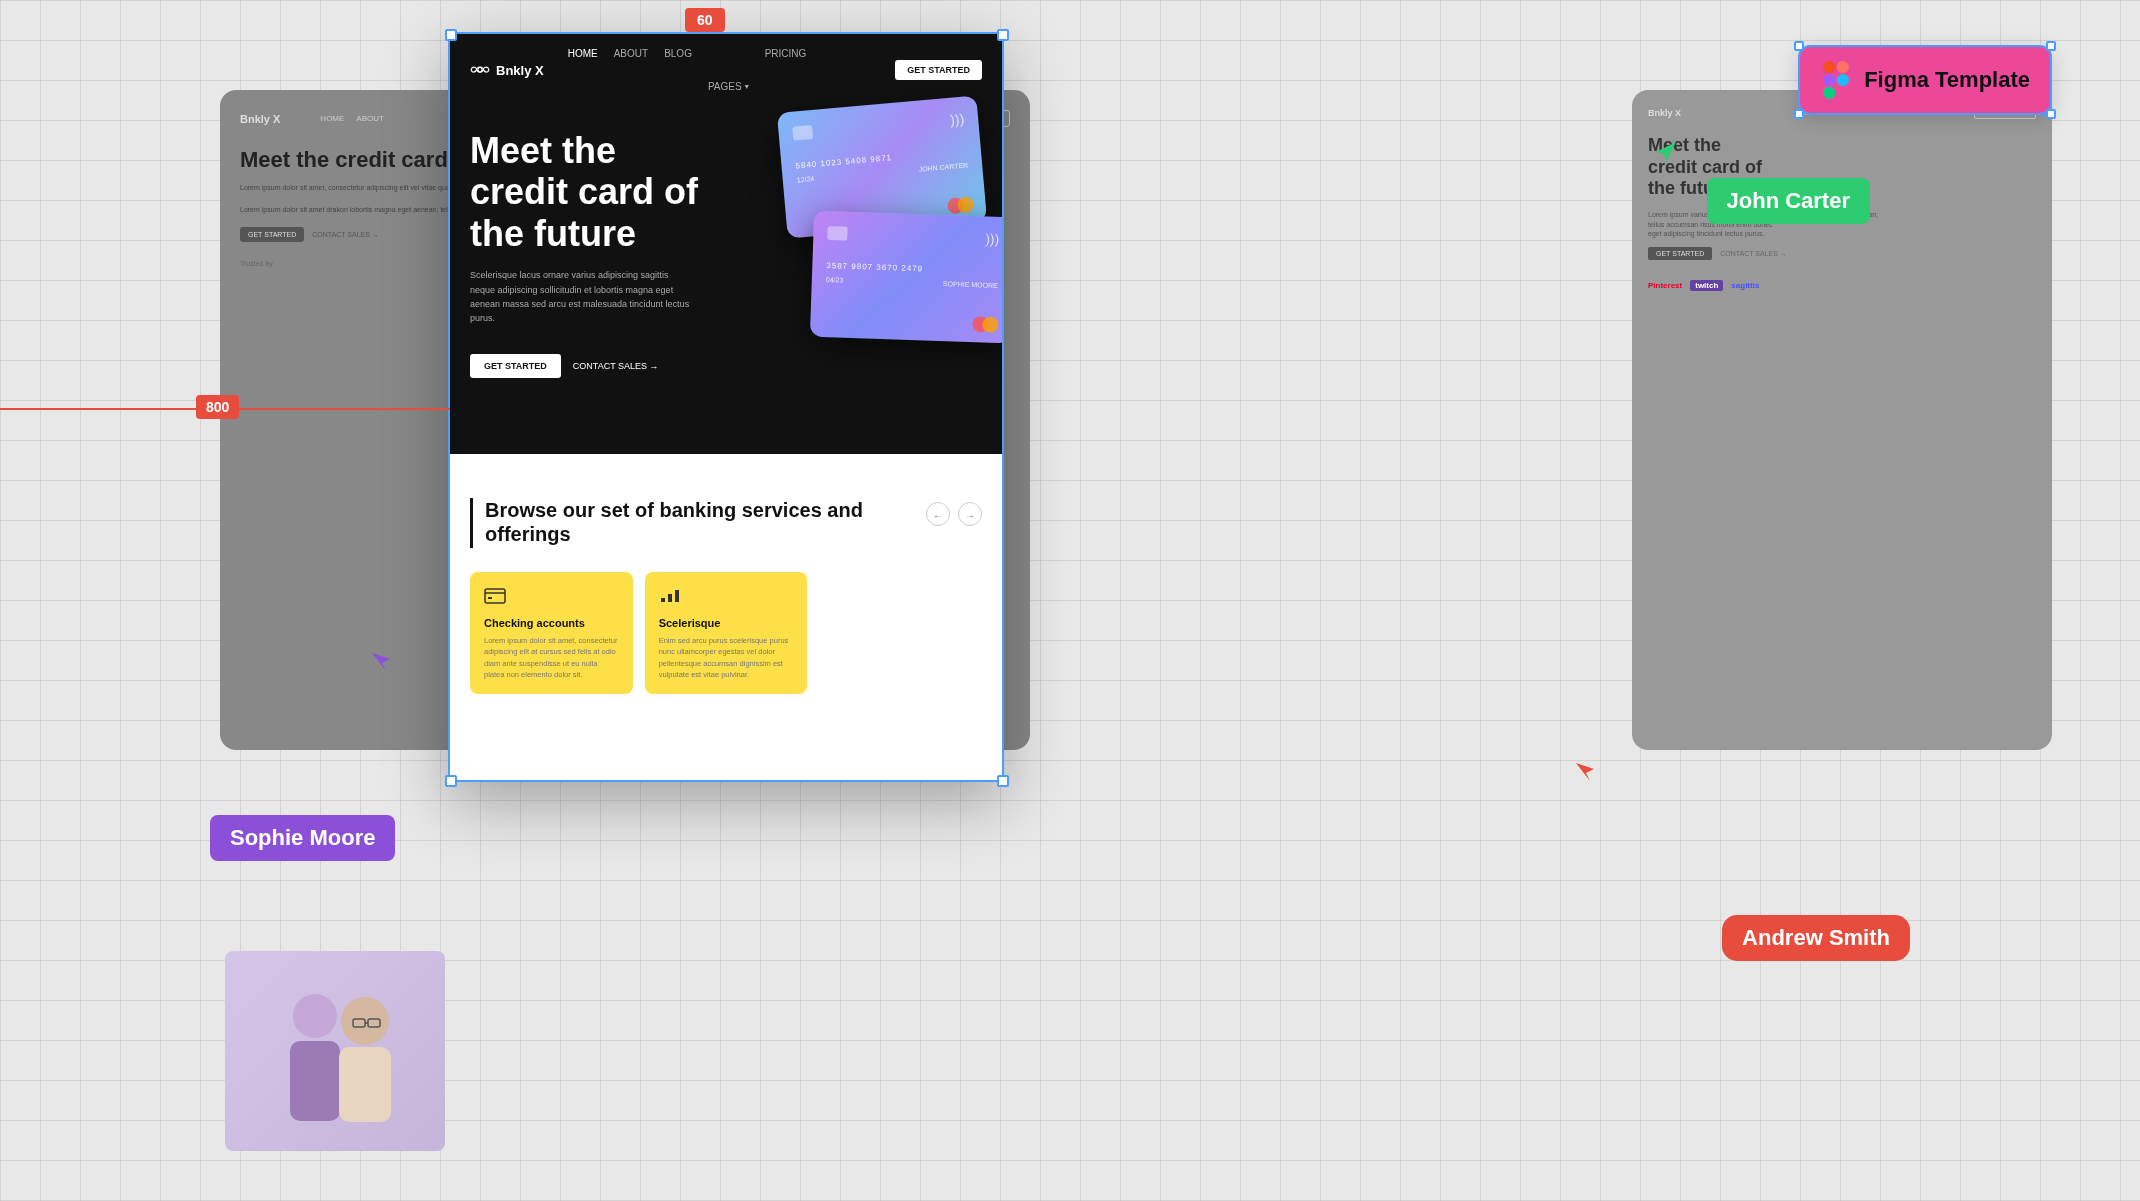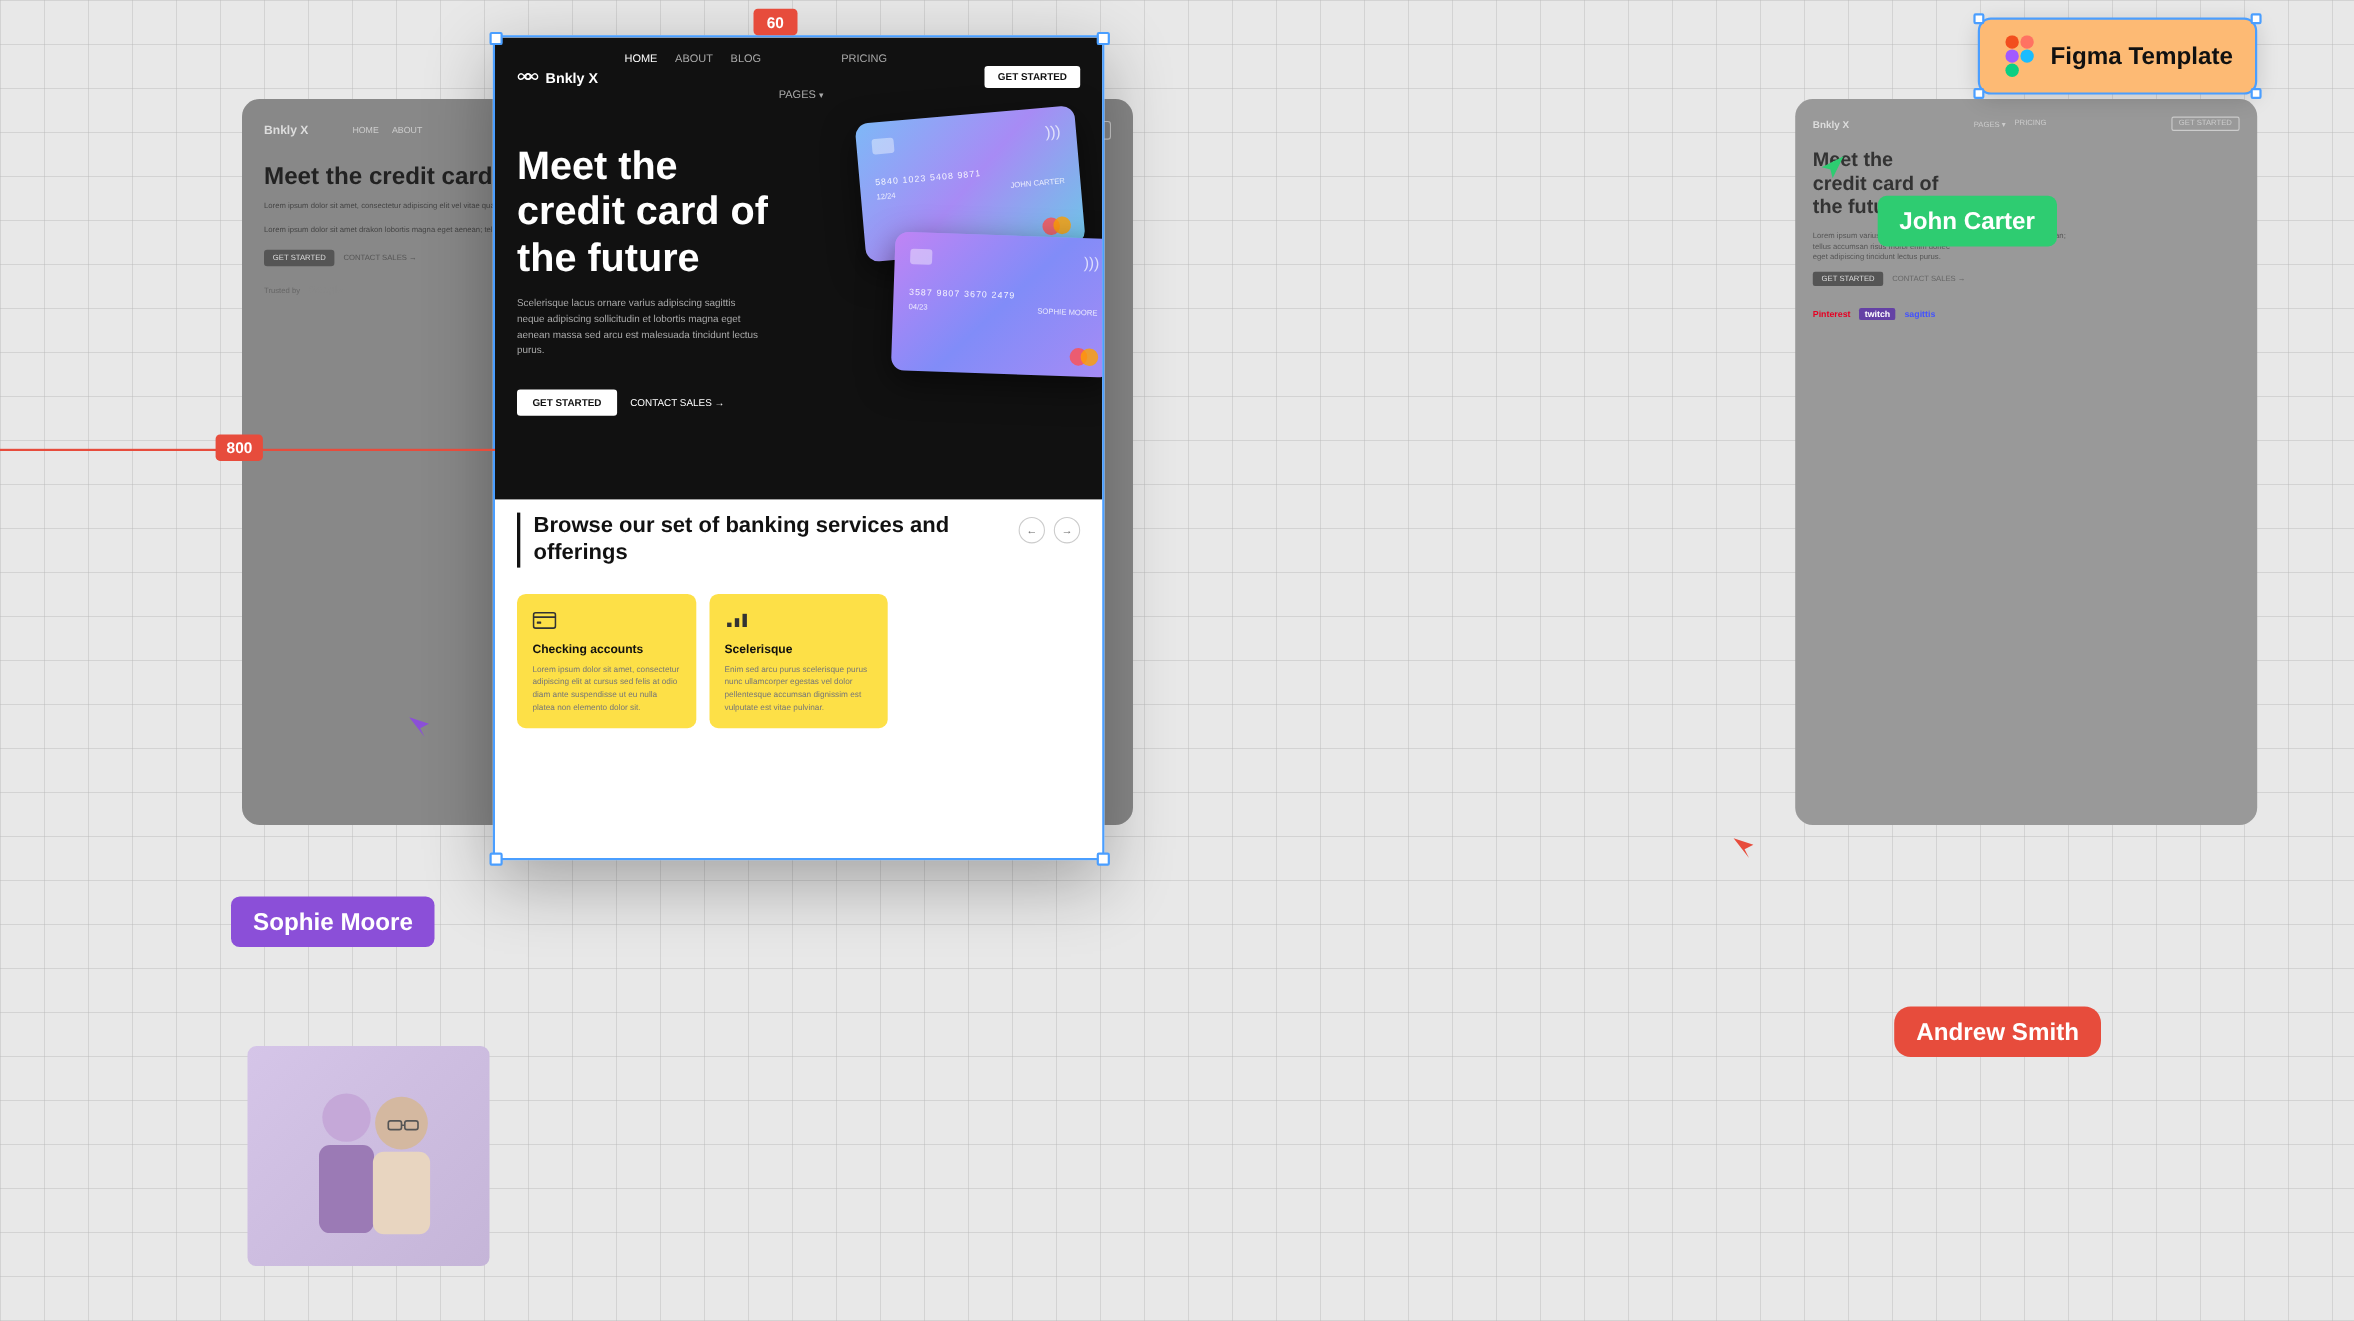--- a/index.html
+++ b/index.html
@@ -455,21 +455,21 @@
       height: 16px;
       border-radius: 50%;
     }
 
     .mc-red { background: rgba(255,80,80,0.8); }
     .mc-orange { background: rgba(255,160,0,0.8); margin-left: -6px; }
 
     
     .main-lower {
       background: white;
-      padding: 12px 20px;
+      padding: 44px 20px;
       height: 330px;
     }
 
     .main-lower-header {
       display: flex;
       align-items: flex-start;
       margin-bottom: 24px;
     }
 
     .left-accent {
@@ -536,22 +536,22 @@
     .service-desc {
       font-size: 7.5px;
       color: #777;
       line-height: 1.5;
     }
 
     
     .figma-template-box {
       position: absolute;
       right: 88px;
-      top: 16px;
-      background: #fdba74;
+      top: 45px;
+      background: #ec4899;
       border: 2px solid #4a9eff;
       border-radius: 12px;
       padding: 14px 20px;
       display: flex;
       align-items: center;
       gap: 12px;
       box-shadow: 0 4px 20px rgba(0,0,0,0.15);
       z-index: 300;
     }
 

